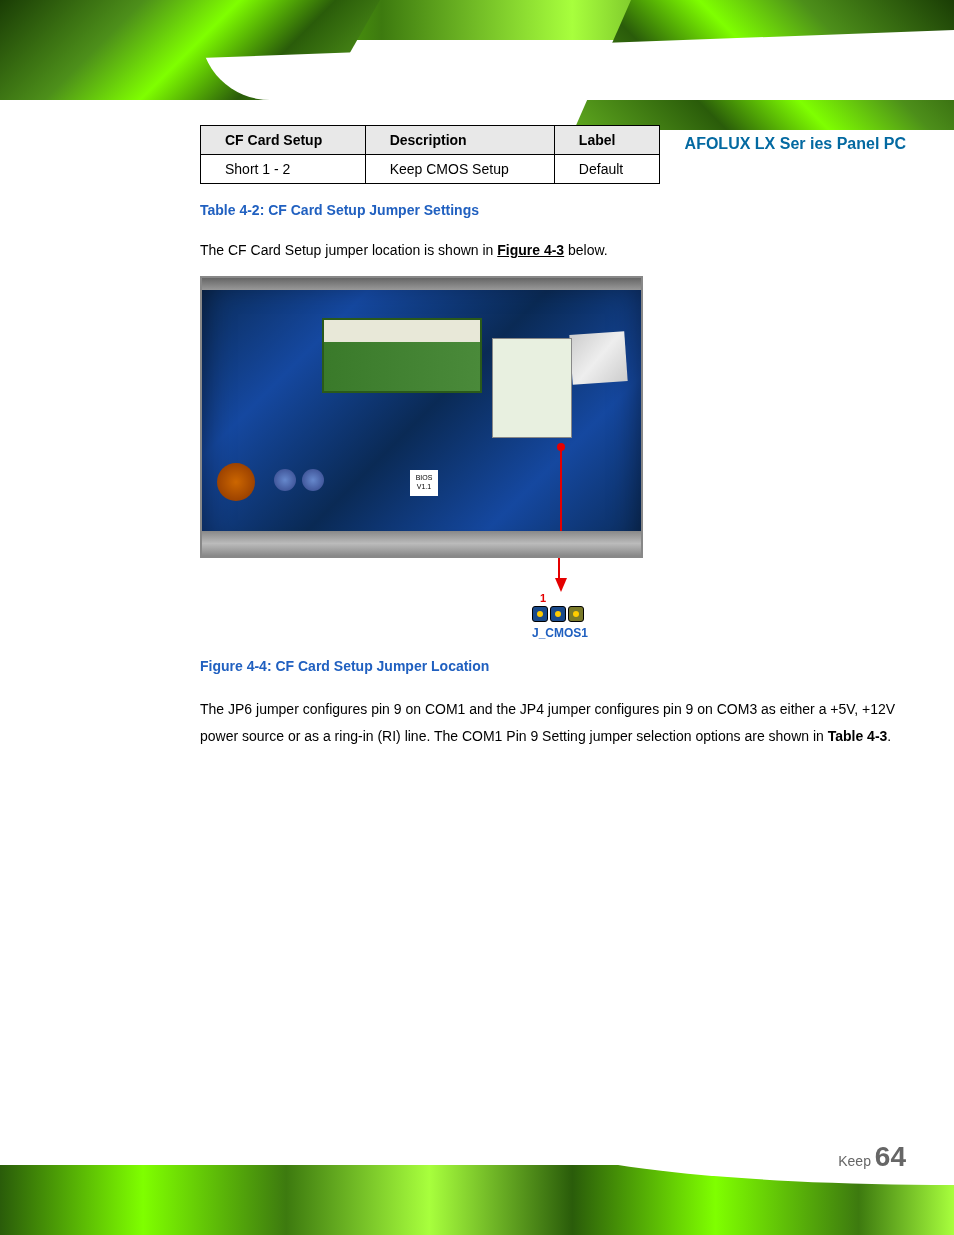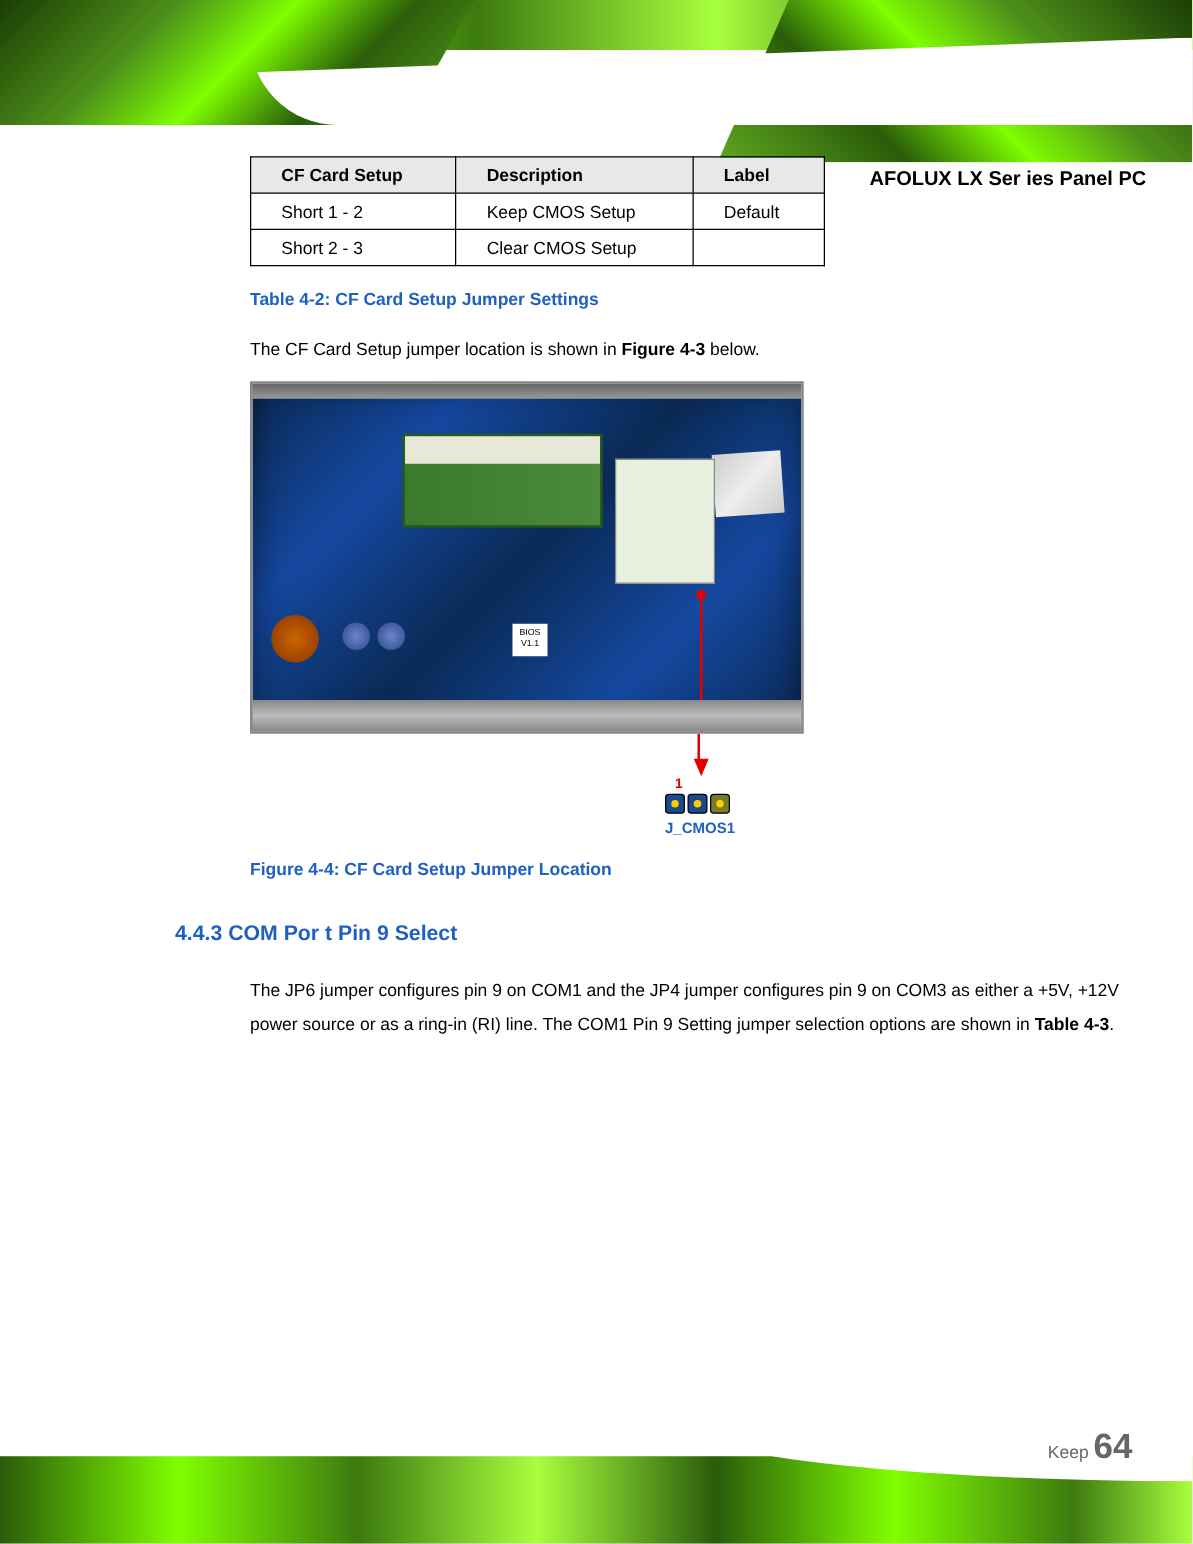--- a/index.html
+++ b/index.html
@@ -9,33 +9,33 @@
 .header-green-top { position: absolute; top: 0; left: 0; right: 0; height: 40px; background: linear-gradient(90deg, #2a5c0a 0%, #7fff00 20%, #3d7a0f 40%, #a8ff3d 60%, #2a5c0a 80%, #7fff00 100%); }
 .header-pcb-left { position: absolute; top: 0; left: 0; width: 380px; height: 100px; background: linear-gradient(135deg, #1a3d05 0%, #4d8f1a 30%, #7fff00 50%, #2a5c0a 70%, #5fa81f 100%); clip-path: polygon(0 0, 100% 0, 85% 100%, 0 100%); }
 .header-pcb-right { position: absolute; top: 0; right: 0; width: 380px; height: 130px; background: linear-gradient(225deg, #1a3d05 0%, #4d8f1a 30%, #7fff00 50%, #2a5c0a 70%, #5fa81f 100%); clip-path: polygon(15% 0, 100% 0, 100% 100%, 0 100%); }
 .header-white-curve { position: absolute; top: 30px; left: 200px; right: 0; height: 70px; background: #fff; border-radius: 0 0 0 80px; clip-path: polygon(0 40%, 100% 0, 100% 100%, 0 100%); }
 .header-logo-area { position: absolute; top: 38px; right: 30px; display: flex; align-items: center; gap: 8px; z-index: 5; }
 .logo-box { width: 64px; height: 40px; background: #fff; border: 1px solid #888; display: flex; align-items: center; justify-content: center; font-weight: bold; font-size: 24px; color: #000; position: relative; }
 .logo-box::after { content: ''; position: absolute; right: 4px; top: 4px; width: 10px; height: 10px; background: #1565c0; border-radius: 50%; }
 .reg-mark { font-size: 14px; color: #000; font-weight: bold; }
 .brand-text { font-family: 'Arial Black', Arial, sans-serif; font-size: 22px; font-weight: 900; color: #fff; text-shadow: 2px 2px 0 #000, -1px -1px 0 #000, 1px -1px 0 #000, -1px 1px 0 #000; letter-spacing: -1px; }
 
-.doc-title { position: absolute; top: 135px; right: 37px; font-family: Verdana, Arial, sans-serif; font-size: 16px; font-weight: bold; color: #000000; }
+.doc-title { position: absolute; top: 135px; right: 48px; font-family: Verdana, Arial, sans-serif; font-size: 16px; font-weight: bold; color: #0369a1; }
 
 .content { position: absolute; top: 110px; left: 60px; right: 40px; bottom: 120px; }
 
 .jumper-table { margin-left: 140px; margin-top: 15px; border-collapse: collapse; width: 460px; }
 .jumper-table th, .jumper-table td { border: 1.2px solid #000; padding: 6px 24px; font-size: 14px; text-align: left; }
 .jumper-table th { background: #e8e8e8; font-weight: bold; }
 .jumper-table td { background: #fff; }
 
 .table-caption { margin-left: 140px; margin-top: 18px; font-size: 14px; font-weight: bold; color: #2060c0; font-family: Verdana, Arial, sans-serif; }
 
 .jp-location-text { margin-left: 140px; margin-top: 24px; font-size: 14px; color: #000; font-family: Verdana, Arial, sans-serif; }
-.jp-location-text b { font-weight: bold; }
+.jp-location-text b { font-weight: bold; text-decoration: underline; }
 
 .board-figure { margin-left: 140px; margin-top: 18px; width: 443px; }
 .board-image { width: 443px; height: 282px; background: linear-gradient(135deg, #0a2a55 0%, #1548a0 25%, #0a2a55 50%, #1548a0 75%, #0a2a55 100%); border: 2px solid #888; position: relative; overflow: hidden; box-shadow: inset 0 0 30px rgba(0,0,0,0.5); }
 .board-image::before { content: ''; position: absolute; top: 0; left: 0; right: 0; height: 12px; background: linear-gradient(180deg, #666 0%, #999 100%); }
 .board-image::after { content: ''; position: absolute; bottom: 0; left: 0; right: 0; height: 25px; background: linear-gradient(180deg, #888 0%, #bbb 50%, #888 100%); }
 .board-ram { position: absolute; top: 40px; left: 120px; width: 160px; height: 75px; background: linear-gradient(90deg, #3a7a2a 0%, #4a8a3a 100%); border: 2px solid #2a5a1a; }
 .board-ram-top { position: absolute; top: 0; left: 0; right: 0; height: 22px; background: #e8e8d8; }
 .board-silver { position: absolute; top: 55px; right: 15px; width: 55px; height: 50px; background: linear-gradient(135deg, #ccc 0%, #eee 50%, #ccc 100%); transform: rotate(-4deg); }
 .board-coil { position: absolute; bottom: 55px; left: 15px; width: 38px; height: 38px; background: radial-gradient(circle, #cc6600 0%, #883300 100%); border-radius: 50%; }
 .board-wifi { position: absolute; top: 60px; left: 290px; width: 80px; height: 100px; background: #e8f0e0; border: 1px solid #888; }
@@ -90,25 +90,20 @@
         <th>Description</th>
         <th>Label</th>
       </tr>
     </thead>
     <tbody>
       <tr>
         <td>Short 1 - 2</td>
         <td>Keep CMOS Setup</td>
         <td>Default</td>
       </tr>
-      <tr>
-        <td>Short 2 - 3</td>
-        <td>Clear CMOS Setup</td>
-        <td></td>
-      </tr>
     </tbody>
   </table>
 
   <div class="table-caption">Table 4-2: CF Card Setup Jumper Settings</div>
 
   <div class="jp-location-text">
     <span>The CF Card Setup jumper location is shown in </span><b>Figure 4-3</b><span> below.</span>
   </div>
 
   <div class="board-figure">
@@ -135,21 +130,20 @@
     <div class="jumper-pins-graphic">
       <div class="jumper-pin"></div>
       <div class="jumper-pin"></div>
       <div class="jumper-pin pin3"></div>
     </div>
     <div class="jumper-name">J_CMOS1</div>
   </div>
 
   <div class="figure-caption">Figure 4-4: CF Card Setup Jumper Location</div>
 
-  <div class="section-heading">4.4.3 COM Por t Pin 9 Select</div>
 
   <div class="body-para">
     <span>The JP6 jumper configures pin 9 on COM1 and the JP4 jumper configures pin 9 on COM3 as either a +5V, +12V power source or as a ring-in (RI) line. The COM1 Pin 9 Setting jumper selection options are shown in </span><b>Table 4-3</b><span>.</span>
   </div>
 
 </div>
 
 <div class="footer-band">
   <div class="footer-pcb"></div>
   <div class="footer-curve-cut"></div>

